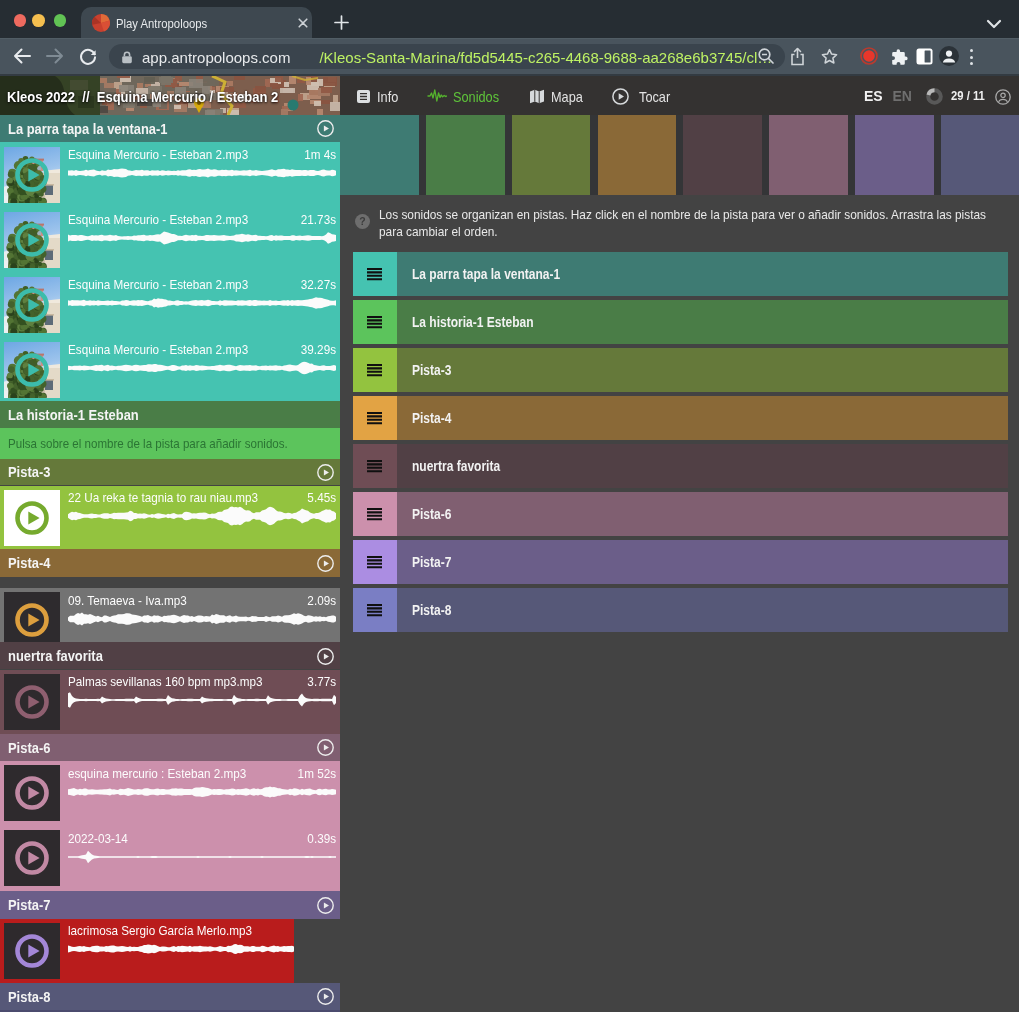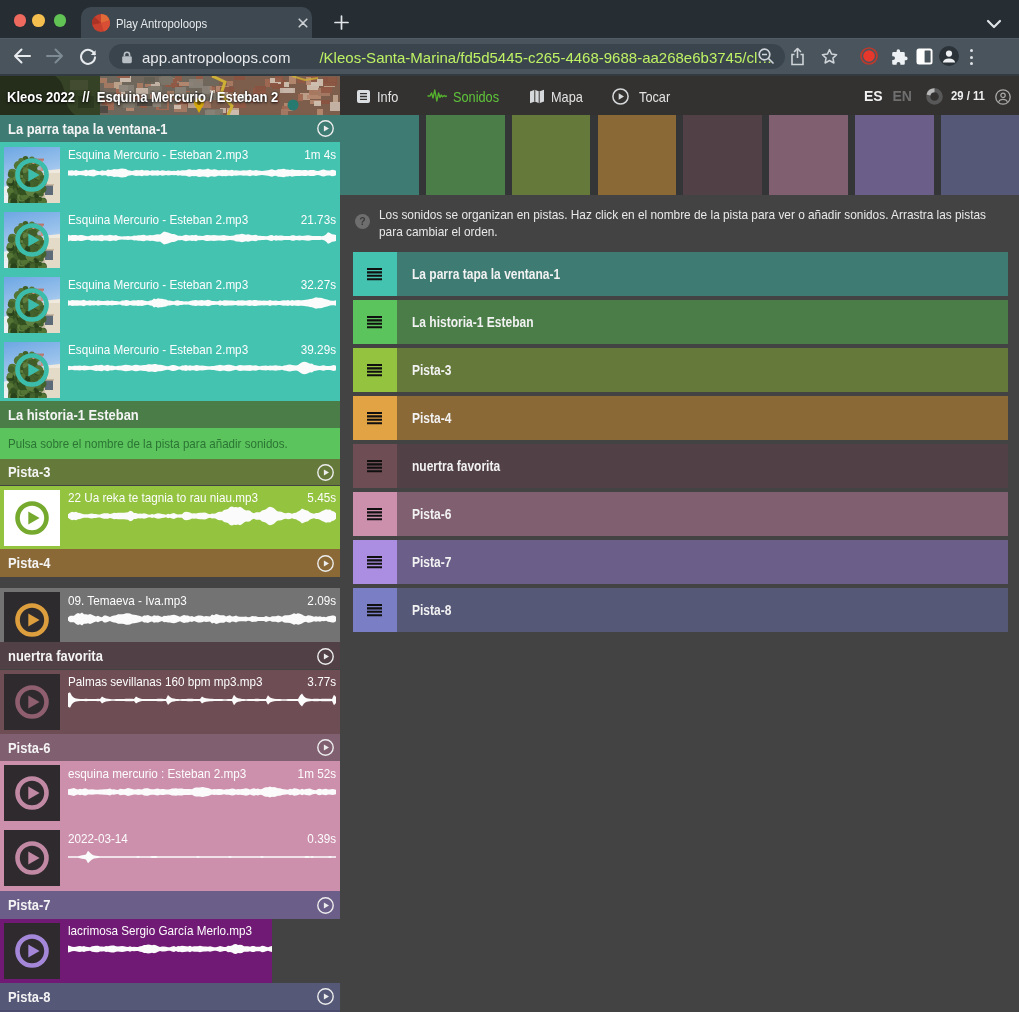--- a/index.html
+++ b/index.html
@@ -833,21 +833,21 @@
         </g>
       </svg></div>
   </div>
 <div style="position:absolute;left:0;top:891.3px;width:340px;height:27.4px;background:#6b5e89;">
     <div style="position:absolute;left:8px;top:4.7px;width:300px;height:18px;font-size:15px;font-weight:700;color:#f4f4f4;transform:scaleX(0.862);transform-origin:0 50%;white-space:nowrap;">Pista-7</div>
     <div style="position:absolute;left:317px;top:5.45px;width:16.5px;height:16.5px;"><svg style="" width="17" height="17" viewBox="0 0 17 17">
         <circle cx="8.5" cy="8.5" r="7.7" stroke="#ededed" stroke-width="1.4" fill="none"></circle>
         <path d="M6.9,5.4 L12,8.5 L6.9,11.6 Z" fill="#ededed"></path>
       </svg></div>
   </div>
-<div style="position:absolute;left:0;top:918.7px;width:272px;height:64.3px;background:#701a75;overflow:hidden;">
+<div style="position:absolute;left:0;top:918.7px;width:294px;height:64.3px;background:#b91c1c;overflow:hidden;">
     <div style="position:absolute;left:4px;top:4px;width:56px;height:56px;"><svg style="" width="56" height="56" viewBox="0 0 56 56">
         <rect width="56" height="56" fill="#2e2a2d"></rect>
         <circle cx="28" cy="28" r="14.5" fill="none" stroke="#a487d8" stroke-width="4.6"></circle>
         <path d="M24.3,21.5 L35.6,28 L24.3,34.5 Z" fill="#a487d8"></path>
       </svg></div>
     <div style="position:absolute;left:68px;top:4.5px;width:240px;height:16px;font-size:13px;color:#fdfdfd;white-space:nowrap;transform:scaleX(0.9);transform-origin:0 0;">lacrimosa Sergio García Merlo.mp3</div>
     <div style="position:absolute;left:240px;top:4.5px;width:96px;height:16px;font-size:13px;color:#fdfdfd;text-align:right;transform:scaleX(0.9);transform-origin:100% 0;">14.69s</div>
     <div style="position:absolute;left:67px;top:10.5px;width:270px;height:40px;"><svg style="" width="270" height="40" viewBox="0 0 270 40">
         <g transform="translate(1,20)">
           <path d="M0.0,-3.45 L2.0,-2.97 L4.0,-2.3 L6.0,-2.08 L8.0,-2.2 L10.0,-2.73 L12.0,-3.09 L14.0,-2.45 L16.0,-3.06 L18.0,-2.23 L20.0,-2.06 L22.0,-1.67 L24.0,-2.82 L26.0,-3.04 L28.0,-3.31 L30.0,-3.23 L32.0,-2.41 L34.0,-2.45 L36.0,-2.34 L38.0,-3.06 L40.0,-2.65 L42.0,-3.27 L44.0,-3.56 L46.0,-3.4 L48.0,-2.63 L50.0,-2.42 L52.0,-2.64 L54.0,-2.93 L56.0,-2.72 L58.0,-2.24 L60.0,-1.9 L62.0,-2.78 L64.0,-2.05 L66.0,-2.28 L68.0,-1.9 L70.0,-2.08 L72.0,-2.77 L74.0,-2.93 L76.0,-3.97 L78.0,-4.09 L80.0,-4.44 L82.0,-4.13 L84.0,-3.71 L86.0,-4.19 L88.0,-3.85 L90.0,-2.81 L92.0,-2.1 L94.0,-2.61 L96.0,-2.61 L98.0,-2.27 L100.0,-1.76 L102.0,-1.79 L104.0,-2.6 L106.0,-2.95 L108.0,-2.07 L110.0,-2.92 L112.0,-2.77 L114.0,-3.19 L116.0,-3.12 L118.0,-2.75 L120.0,-2.59 L122.0,-3.22 L124.0,-2.36 L126.0,-2.79 L128.0,-2.78 L130.0,-2.64 L132.0,-3.19 L134.0,-2.76 L136.0,-2.41 L138.0,-2.57 L140.0,-2.24 L142.0,-2.7 L144.0,-2.23 L146.0,-1.82 L148.0,-1.75 L150.0,-2.2 L152.0,-3.02 L154.0,-2.41 L156.0,-1.9 L158.0,-2.0 L160.0,-3.16 L162.0,-3.0 L164.0,-3.47 L166.0,-4.78 L168.0,-4.91 L170.0,-4.03 L172.0,-4.29 L174.0,-3.99 L176.0,-2.77 L178.0,-2.84 L180.0,-2.84 L182.0,-2.34 L184.0,-2.89 L186.0,-2.96 L188.0,-2.13 L190.0,-2.37 L192.0,-2.32 L194.0,-3.14 L196.0,-2.96 L198.0,-2.35 L200.0,-1.83 L202.0,-2.42 L204.0,-2.95 L206.0,-3.43 L208.0,-2.82 L210.0,-2.88 L212.0,-2.16 L214.0,-2.58 L216.0,-3.0 L218.0,-2.68 L220.0,-3.02 L222.0,-2.91 L224.0,-3.23 L226.0,-2.61 L228.0,-2.79 L230.0,-2.96 L232.0,-2.82 L234.0,-3.2 L236.0,-3.41 L238.0,-2.8 L240.0,-2.6 L242.0,-2.54 L244.0,-2.63 L246.0,-2.17 L248.0,-1.74 L250.0,-2.56 L252.0,-2.08 L254.0,-2.52 L256.0,-2.55 L258.0,-2.01 L260.0,-2.02 L262.0,-1.66 L264.0,-2.71 L266.0,-2.88 L268.0,-2.21 L268.0,2.21 L266.0,2.88 L264.0,2.71 L262.0,1.66 L260.0,2.02 L258.0,2.01 L256.0,2.55 L254.0,2.52 L252.0,2.08 L250.0,2.56 L248.0,1.74 L246.0,2.17 L244.0,2.63 L242.0,2.54 L240.0,2.6 L238.0,2.8 L236.0,3.41 L234.0,3.2 L232.0,2.82 L230.0,2.96 L228.0,2.79 L226.0,2.61 L224.0,3.23 L222.0,2.91 L220.0,3.02 L218.0,2.68 L216.0,3.0 L214.0,2.58 L212.0,2.16 L210.0,2.88 L208.0,2.82 L206.0,3.43 L204.0,2.95 L202.0,2.42 L200.0,1.83 L198.0,2.35 L196.0,2.96 L194.0,3.14 L192.0,2.32 L190.0,2.37 L188.0,2.13 L186.0,2.96 L184.0,2.89 L182.0,2.34 L180.0,2.84 L178.0,2.84 L176.0,2.77 L174.0,3.99 L172.0,4.29 L170.0,4.03 L168.0,4.91 L166.0,4.78 L164.0,3.47 L162.0,3.0 L160.0,3.16 L158.0,2.0 L156.0,1.9 L154.0,2.41 L152.0,3.02 L150.0,2.2 L148.0,1.75 L146.0,1.82 L144.0,2.23 L142.0,2.7 L140.0,2.24 L138.0,2.57 L136.0,2.41 L134.0,2.76 L132.0,3.19 L130.0,2.64 L128.0,2.78 L126.0,2.79 L124.0,2.36 L122.0,3.22 L120.0,2.59 L118.0,2.75 L116.0,3.12 L114.0,3.19 L112.0,2.77 L110.0,2.92 L108.0,2.07 L106.0,2.95 L104.0,2.6 L102.0,1.79 L100.0,1.76 L98.0,2.27 L96.0,2.61 L94.0,2.61 L92.0,2.1 L90.0,2.81 L88.0,3.85 L86.0,4.19 L84.0,3.71 L82.0,4.13 L80.0,4.44 L78.0,4.09 L76.0,3.97 L74.0,2.93 L72.0,2.77 L70.0,2.08 L68.0,1.9 L66.0,2.28 L64.0,2.05 L62.0,2.78 L60.0,1.9 L58.0,2.24 L56.0,2.72 L54.0,2.93 L52.0,2.64 L50.0,2.42 L48.0,2.63 L46.0,3.4 L44.0,3.56 L42.0,3.27 L40.0,2.65 L38.0,3.06 L36.0,2.34 L34.0,2.45 L32.0,2.41 L30.0,3.23 L28.0,3.31 L26.0,3.04 L24.0,2.82 L22.0,1.67 L20.0,2.06 L18.0,2.23 L16.0,3.06 L14.0,2.45 L12.0,3.09 L10.0,2.73 L8.0,2.2 L6.0,2.08 L4.0,2.3 L2.0,2.97 L0.0,3.45 Z" fill="#fbfbfb"></path>

